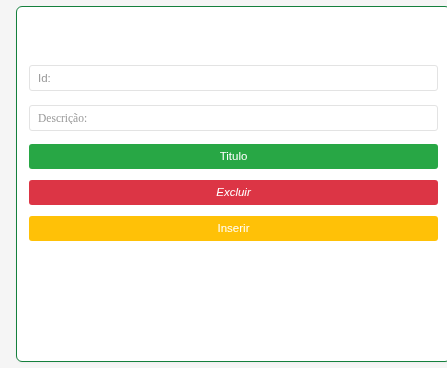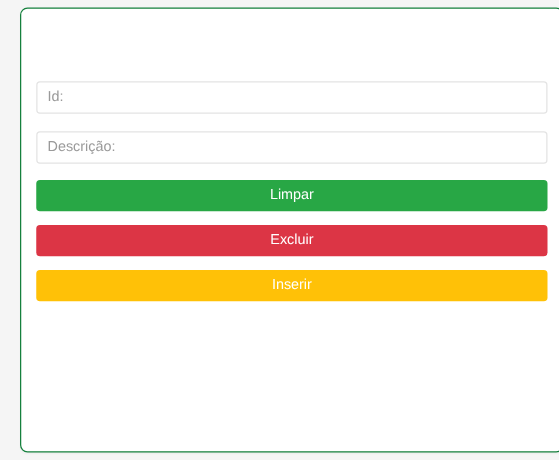--- a/index.html
+++ b/index.html
@@ -52,20 +52,21 @@
   }
   .field::placeholder {
     color: #9a9a9a;
     opacity: 1;
   }
   .field.tight {
     margin-bottom: 2px;
   }
   .field.last-field {
     margin-bottom: 13px;
+    font-family: Liberation Serif, serif;
   }
 
   .btn {
     display: block;
     width: 100%;
     height: 25px;
     box-sizing: border-box;
     border: none;
     border-radius: 3px;
     color: #ffffff;
@@ -90,20 +91,20 @@
 
   <div class="form-area">
 
     <input class="field" type="text" placeholder="Id:" style="">
 
 
 
 
     <input class="field last-field" type="text" placeholder="Descrição:" style="">
 
-    <button class="btn" id="btn-insert" style="background: rgb(40, 167, 69);">Limpar</button>
+    <button class="btn" id="btn-insert" style="background: rgb(40, 167, 69);">Titulo</button>
 
-    <button class="btn" id="btn-delete" style="background: rgb(220, 53, 69);">Excluir</button>
+    <button class="btn" id="btn-delete" style="background: rgb(220, 53, 69); font-style: italic;">Excluir</button>
 
     <button class="btn" id="btn-clear" style="background: rgb(255, 193, 7);">Inserir</button>
 
   </div>
 </div>
 
 </body></html>

